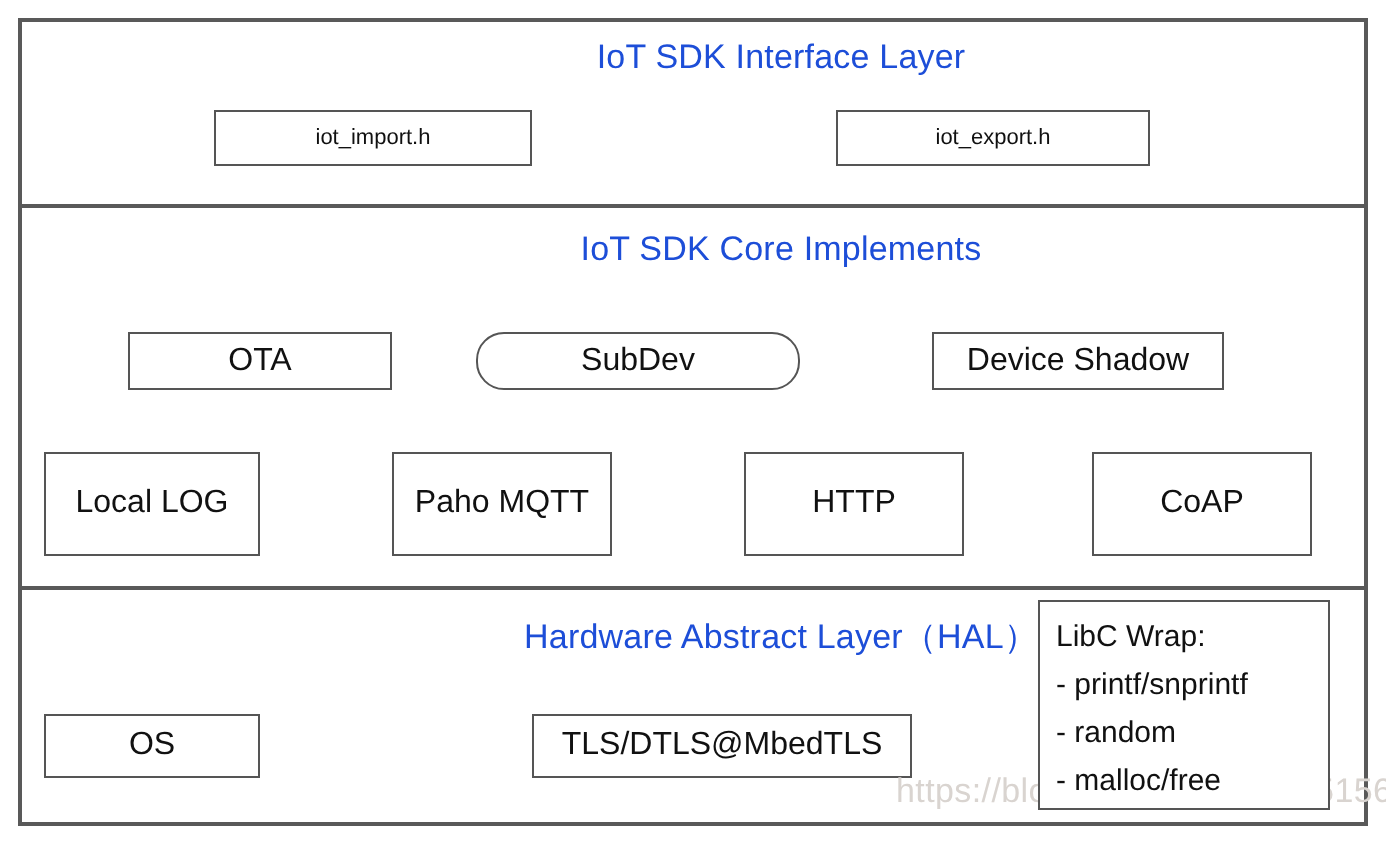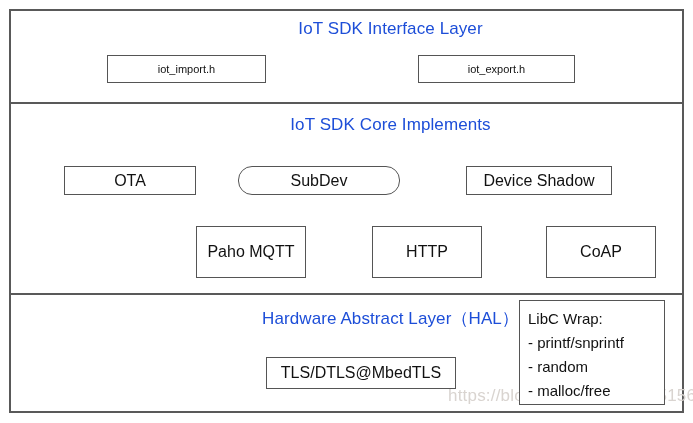--- a/index.html
+++ b/index.html
@@ -124,35 +124,41 @@
   </div>
 
   <div class="node mid" style="left:238px; top:166px; width:162px; height:29px;border-radius:14px;">
     <span>SubDev</span>
   </div>
 
   <div class="node mid" style="left:466px; top:166px; width:146px; height:29px;">
     <span>Device Shadow</span>
   </div>
 
+  <div class="node mid" style="left:22px; top:226px; width:108px; height:52px;">
+    <span>Local LOG</span>
+  </div>
 
   <div class="node mid" style="left:196px; top:226px; width:110px; height:52px;">
     <span>Paho MQTT</span>
   </div>
 
   <div class="node mid" style="left:372px; top:226px; width:110px; height:52px;">
     <span>HTTP</span>
   </div>
 
   <div class="node mid" style="left:546px; top:226px; width:110px; height:52px;">
     <span>CoAP</span>
   </div>
 
   <div class="layer-title" id="title-hal">Hardware Abstract Layer（HAL）</div>
 
+  <div class="node mid" style="left:22px; top:357px; width:108px; height:32px;">
+    <span>OS</span>
+  </div>
 
   <div class="node mid" style="left:250px; top:357px; width:190px; height:32px;margin-left:16px;">
     <span>TLS/DTLS@MbedTLS</span>
   </div>
 
   <div class="libc" style="left:519px; top:300px; width:146px; height:105px;">
     <div class="libc-line">LibC Wrap:</div>
     <div class="libc-line">- printf/snprintf</div>
     <div class="libc-line">- random</div>
     <div class="libc-line">- malloc/free</div>

